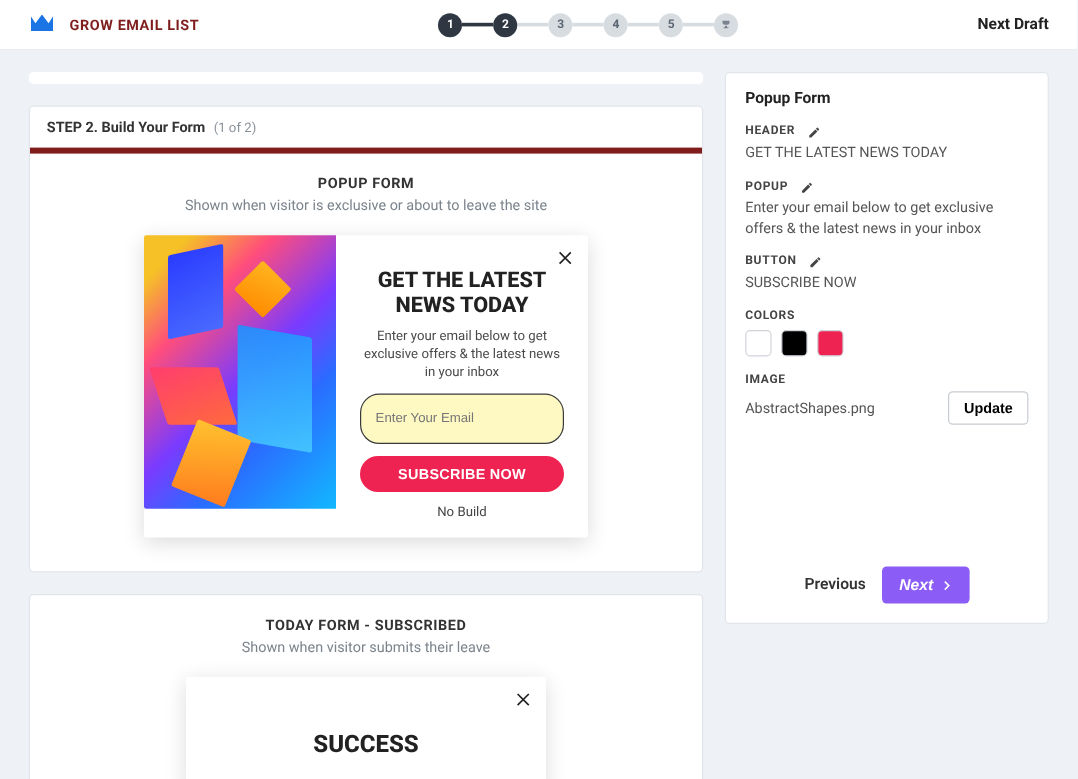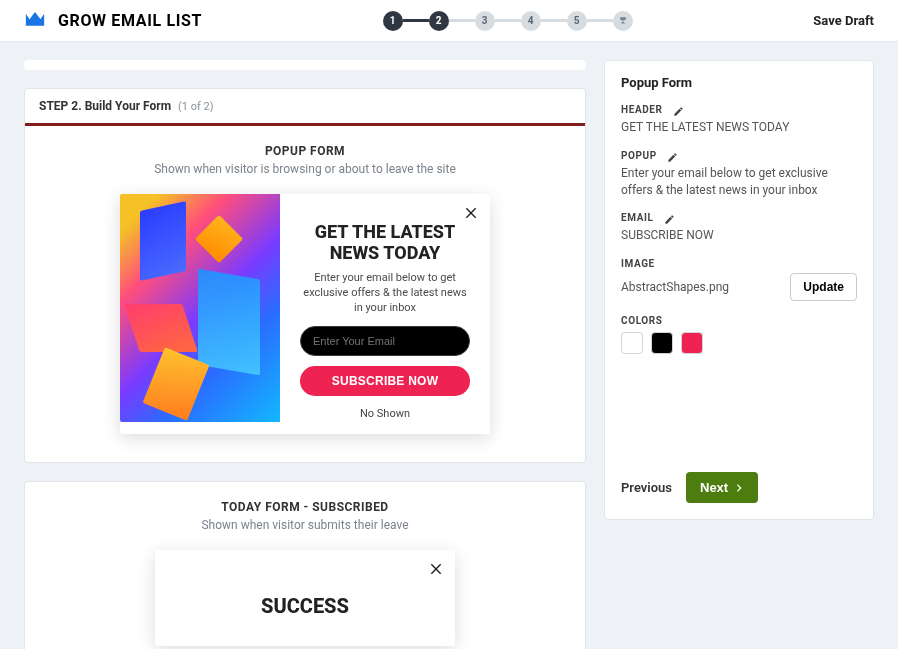--- a/index.html
+++ b/index.html
@@ -1,71 +1,71 @@
 <!DOCTYPE html>
 <html><head>
 <meta charset="utf-8">
 <style>
 * { box-sizing: border-box; margin: 0; padding: 0; }
 body { font-family: -apple-system, BlinkMacSystemFont, "Segoe UI", Roboto, Helvetica, Arial, sans-serif; background: #eef2f6; color: #222; font-size: 14px; width: 898px; }
 .topbar { background: #fff; height: 42px; display: flex; align-items: center; padding: 0 24px; border-bottom: 1px solid #e6e9ed; }
 .crown { width: 22px; height: 18px; color:#1b74e4; margin-right: 12px;}
-.topbar-title { font-weight: 700; letter-spacing: .04em; font-size: 16px; color:#000000;}
+.topbar-title { font-weight: 700; letter-spacing: .04em; font-size: 12px; color:#7f1d1d;}
 .stepper { flex: 1; display: flex; align-items: center; justify-content: center; gap: 0; }
 .step { width: 20px; height: 20px; border-radius: 50%; background: #d7dce1; color:#5a6672; font-size: 10px; font-weight:700; display:flex; align-items:center; justify-content:center; position:relative;}
 .step.active { background:#2e3742; color:#fff; }
 .step.trophy { color:#7a838e;}
 .seg { width: 26px; height: 3px; background:#d7dce1; }
 .seg.active { background:#2e3742; }
 .savedraft { font-weight:700; font-size:13px; color:#222; cursor:pointer;}
 .page { display:flex; gap:18px; padding:18px 24px; align-items:flex-start;}
 .leftcol { flex:1; display:flex; flex-direction:column; gap:18px;}
 .thinbar { background:#fff; height:10px; border-radius:4px;}
 .card { background:#fff; border:1px solid #e1e5ea; border-radius:4px;}
-.card-head { padding:10px 14px; border-bottom:3px solid #7f1d1d; font-size:12px;}
+.card-head { padding:10px 14px; border-bottom:5px solid #7f1d1d; font-size:12px;}
 .card-head .title { font-weight:700; color:#333;}
 .card-head .meta { color:#8a929b; margin-left:4px; font-size:11px;}
 .card-body { padding:18px 30px 28px;}
 .section-title { text-align:center; font-weight:700; font-size:12px; letter-spacing:.04em; color:#333; margin-bottom:4px;}
 .section-sub { text-align:center; color:#7b838c; font-size:12px; margin-bottom:18px;}
 .popup { display:flex; background:#fff; border-radius:2px; box-shadow:0 4px 18px rgba(0,0,0,.14); position:relative; width:370px; margin:0 auto;}
 .popup-img { width:160px; height:228px; background:linear-gradient(135deg,#f5c127 0%,#f5c127 10%,#ff4d7c 28%,#7a3bff 52%,#2a6cff 70%,#13b8ff 100%); position:relative; overflow:hidden; border-radius:2px 0 0 2px;}
 .shape { position:absolute; border-radius:2px; }
 .s1{left:20px;top:12px;width:46px;height:70px;background:linear-gradient(160deg,#2a3cff,#4a6bff);transform:skewY(-12deg);}
 .s2{left:82px;top:28px;width:34px;height:34px;background:linear-gradient(160deg,#ffb51e,#ff8a00);transform:rotate(45deg);}
 .s3{left:12px;top:110px;width:58px;height:48px;background:linear-gradient(160deg,#ff3d6e,#ff6a3d);transform:skewX(18deg);}
 .s4{left:78px;top:80px;width:62px;height:96px;background:linear-gradient(160deg,#1e90ff,#46c8ff);opacity:.9;transform:skewY(10deg);}
 .s5{left:32px;top:160px;width:48px;height:60px;background:linear-gradient(160deg,#ffc22e,#ff7b1e);transform:rotate(22deg);}
 .popup-content { flex:1; padding:18px 16px 14px; text-align:center; position:relative;}
 .popup-close { position:absolute; top:6px; right:6px; width:26px; height:26px; display:flex; align-items:center; justify-content:center; cursor:pointer;}
 .popup-close svg{width:14px;height:14px;}
 .popup h2 { font-size:18px; font-weight:800; line-height:1.15; margin-top:10px;}
 .popup-copy { font-size:11px; color:#4a4a4a; margin:8px auto 10px; max-width:170px; line-height:1.35;}
-.email-input { width:170px; height:30px; border:1px solid #3a3a3a; border-radius:16px; padding:0 12px; font-size:11px; color:#888; background:#000000; margin:0 auto; display:block;}
+.email-input { width:170px; height:42px; border:1px solid #3a3a3a; border-radius:16px; padding:0 12px; font-size:11px; color:#888; background:#fef9c3; margin:0 auto; display:block;}
 .sub-btn { width:170px; height:30px; border:none; border-radius:16px; background:#ef2351; color:#fff; font-weight:800; font-size:12px; letter-spacing:.02em; margin:10px auto 8px; display:block; cursor:pointer;}
 .nothanks { font-size:11px; color:#444; cursor:pointer; display:inline-block;}
 .popup2 { width:300px; margin:0 auto; background:#fff; border-radius:2px; box-shadow:0 4px 18px rgba(0,0,0,.14); padding:44px 20px 20px; position:relative; text-align:center;}
 .popup2 h2 { font-size:20px; font-weight:800; margin-bottom:8px;}
 .popup2 .popup-close{top:6px;right:6px;}
 .rightcol { width:270px; }
 .sidebar { background:#fff; border:1px solid #e1e5ea; border-radius:4px; padding:14px 16px 16px; display:flex; flex-direction:column; min-height:460px;}
 .sidebar-title { font-weight:700; font-size:13px; margin-bottom:14px;}
 .field { margin-bottom:14px;}
 .label-row { display:flex; align-items:center; gap:10px; margin-bottom:4px;}
 .label-row .lbl { font-size:10px; font-weight:700; letter-spacing:.06em; color:#444;}
 .pencil{width:11px;height:11px;color:#444;cursor:pointer;}
 .value { font-size:12px; color:#555; line-height:1.4;}
 .image-row { display:flex; align-items:center; justify-content:space-between; margin-top:4px;}
 .update-btn { border:1px solid #c7ccd2; background:#fff; border-radius:4px; padding:6px 12px; font-size:12px; font-weight:600; cursor:pointer;}
 .swatches { display:flex; gap:8px; margin-top:6px;}
 .swatch { width:22px; height:22px; border-radius:4px; border:1px solid #d0d4d9; cursor:pointer;}
 .sidebar-spacer { flex:1;}
-.sidebar-footer { display:flex; justify-content:flex-start; align-items:center; gap:14px; margin-top:18px;}
+.sidebar-footer { display:flex; justify-content:center; align-items:center; gap:14px; margin-top:18px;}
 .prev-link { font-size:13px; font-weight:600; color:#333; cursor:pointer;}
-.next-btn { background:#4d7c0f; color:#fff; border:none; border-radius:4px; padding:8px 14px; font-size:13px; font-weight:700; display:flex; align-items:center; gap:6px; cursor:pointer;}
+.next-btn { background:#8b5cf6; color:#fff; border:none; border-radius:4px; padding:8px 14px; font-size:13px; font-weight:700; display:flex; align-items:center; gap:6px; cursor:pointer;font-style:italic;}
 .next-btn svg{width:10px;height:10px;}
 </style>
 </head>
 <body>
 
 <div class="topbar">
   <span class="crown">
     <svg viewBox="0 0 24 18" fill="currentColor">
         <path d="M2 2l4 6 6-8 6 8 4-6v13H2z"></path>
       </svg>
@@ -81,55 +81,55 @@
     <div class="step">4</div>
     <div class="seg"></div>
     <div class="step">5</div>
     <div class="seg"></div>
     <div class="step trophy">
         <svg width="10" height="10" viewBox="0 0 24 24" fill="currentColor">
           <path d="M5 3h14v3a5 5 0 01-5 5h-4a5 5 0 01-5-5V3zm5 10h4v3h3v2H7v-2h3v-3z"></path>
         </svg>
       </div>
   </div>
-  <span class="savedraft">Save Draft</span>
+  <span class="savedraft">Next Draft</span>
 </div>
 
 <div class="page">
   <div class="leftcol">
     <div class="thinbar"></div>
 
     <div class="card">
       <div class="card-head">
         <span class="title">STEP 2. Build Your Form</span>
         <span class="meta">(1 of 2)</span>
       </div>
       <div class="card-body">
         <div class="section-title">POPUP FORM</div>
-        <div class="section-sub">Shown when visitor is browsing or about to leave the site</div>
+        <div class="section-sub">Shown when visitor is exclusive or about to leave the site</div>
 
         <div class="popup">
           <div class="popup-img">
             <div class="shape s1"></div>
               <div class="shape s2"></div>
               <div class="shape s3"></div>
               <div class="shape s4"></div>
               <div class="shape s5"></div>
           </div>
           <div class="popup-content">
             <div class="popup-close">
               <svg viewBox="0 0 24 24" stroke="#222" stroke-width="2.4" fill="none">
                   <path d="M4 4l16 16M20 4L4 20"></path>
                 </svg>
             </div>
             <h2>GET THE LATEST NEWS TODAY</h2>
             <div class="popup-copy">Enter your email below to get exclusive offers &amp; the latest news in your inbox</div>
             <input class="email-input" placeholder="Enter Your Email" style="">
             <button class="sub-btn">SUBSCRIBE NOW</button>
-            <span class="nothanks">No Shown</span>
+            <span class="nothanks">No Build</span>
           </div>
         </div>
       </div>
     </div>
 
     <div class="card">
       <div class="card-body">
         <div class="section-title">TODAY FORM - SUBSCRIBED</div>
         <div class="section-sub">Shown when visitor submits their leave</div>
 
@@ -165,46 +165,46 @@
           <span class="lbl">POPUP</span>
           <span class="pencil"><svg viewBox="0 0 24 24" fill="currentColor">
                 <path d="M3 17.25V21h3.75L17.81 9.94l-3.75-3.75L3 17.25zM20.71 7.04a1 1 0 000-1.41l-2.34-2.34a1 1 0 00-1.41 0l-1.83 1.83 3.75 3.75 1.83-1.83z"></path>
               </svg></span>
         </div>
         <div class="value">Enter your email below to get exclusive offers &amp; the latest news in your inbox</div>
       </div>
 
       <div class="field">
         <div class="label-row">
-          <span class="lbl">EMAIL</span>
+          <span class="lbl">BUTTON</span>
           <span class="pencil"><svg viewBox="0 0 24 24" fill="currentColor">
                 <path d="M3 17.25V21h3.75L17.81 9.94l-3.75-3.75L3 17.25zM20.71 7.04a1 1 0 000-1.41l-2.34-2.34a1 1 0 00-1.41 0l-1.83 1.83 3.75 3.75 1.83-1.83z"></path>
               </svg></span>
         </div>
         <div class="value">SUBSCRIBE NOW</div>
-      </div>
-
-      <div class="field">
-        <div class="label-row">
-          <span class="lbl">IMAGE</span>
-        </div>
-        <div class="image-row">
-          <span class="value">AbstractShapes.png</span>
-          <button class="update-btn">Update</button>
-        </div>
       </div>
 
       <div class="field">
         <div class="label-row">
           <span class="lbl">COLORS</span>
         </div>
         <div class="swatches">
           <div class="swatch" style="background: rgb(255, 255, 255);"></div>
           <div class="swatch" style="background: rgb(0, 0, 0);"></div>
           <div class="swatch" style="background: rgb(239, 35, 81);"></div>
+        </div>
+      </div>
+
+      <div class="field">
+        <div class="label-row">
+          <span class="lbl">IMAGE</span>
+        </div>
+        <div class="image-row">
+          <span class="value">AbstractShapes.png</span>
+          <button class="update-btn">Update</button>
         </div>
       </div>
 
       <div class="sidebar-spacer"></div>
       <div class="sidebar-footer">
         <span class="prev-link">Previous</span>
         <button class="next-btn">
           <span>Next</span>
           <svg viewBox="0 0 24 24" fill="none" stroke="#fff" stroke-width="3">
               <path d="M8 4l8 8-8 8"></path>

